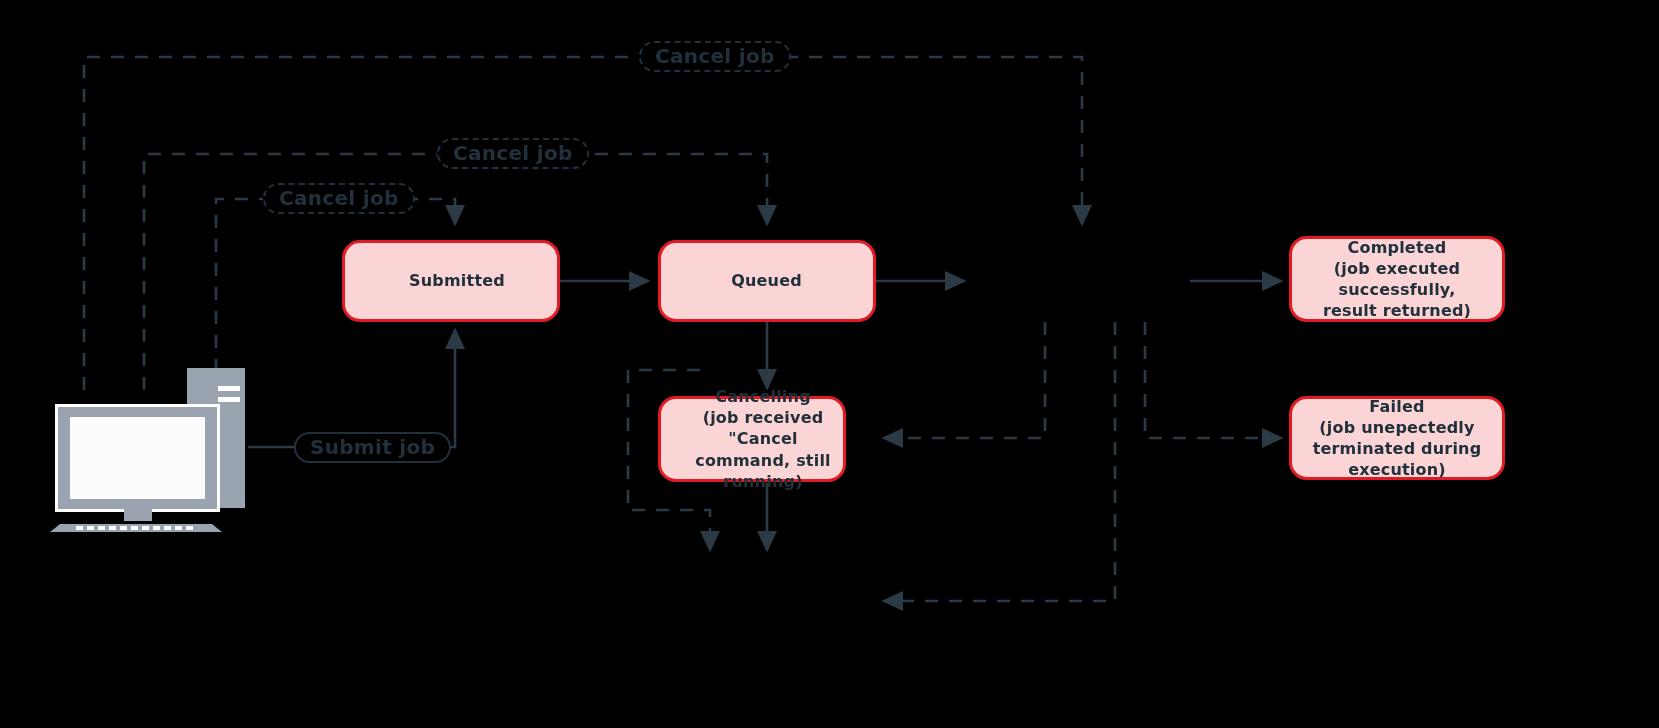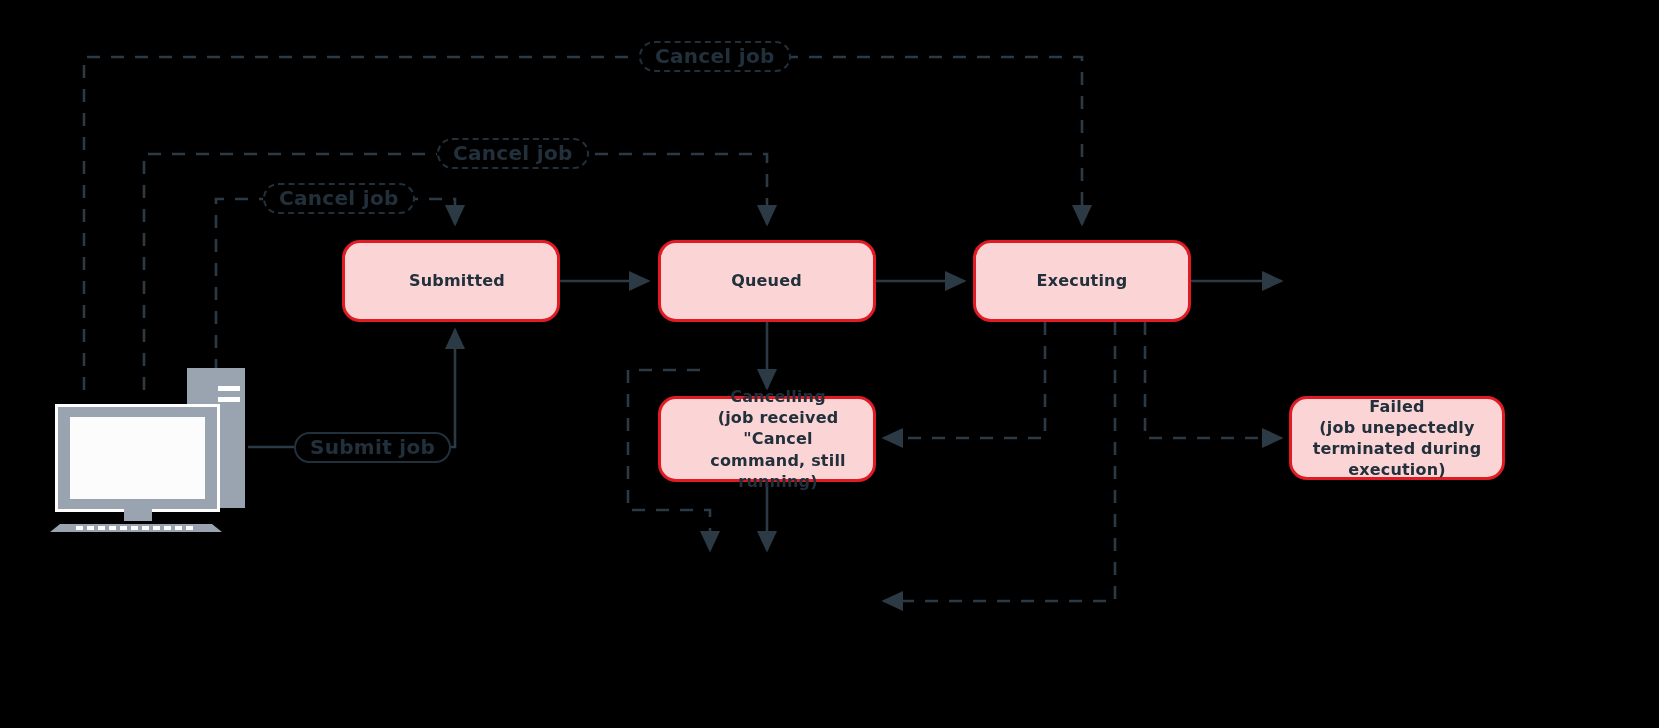--- a/index.html
+++ b/index.html
@@ -141,33 +141,35 @@
   </svg>
 
   <div class="node" style="left:342px; top:240px; width:218px; height:82px;padding-left:22px;">
     <span class="txt">Submitted</span>
   </div>
 
   <div class="node" style="left:658px; top:240px; width:218px; height:82px;padding-left:9px;">
     <span class="txt">Queued</span>
   </div>
 
-  <div class="node" style="left:973px; top:240px; width:218px; height:82px;">
-    <span class="txt">Executing</span>
+
+  <div class="node" style="left:1289px; top:236px; width:216px; height:86px;">
+    <span class="txt">Completed
+(job executed successfully,
+result returned)</span>
   </div>
-
 
   <div class="node" style="left:1289px; top:396px; width:216px; height:84px;">
     <span class="txt">Failed
 (job unepectedly
 terminated during
 execution)</span>
   </div>
 
-  <div class="node" style="left:658px; top:396px; width:218px; height:86px;padding-left:32px;">
+  <div class="node" style="left:658px; top:396px; width:188px; height:86px;padding-left:32px;">
     <span class="txt">Cancelling
 (job received "Cancel
 command, still running)</span>
   </div>
 
 
   <div class="edge-label pill-solid" style="left:294px; top:432px; height:31px;">Submit job</div>
 
   <div class="edge-label pill-dashed" style="left:639px; top:41px; height:31px;">Cancel job</div>
 

